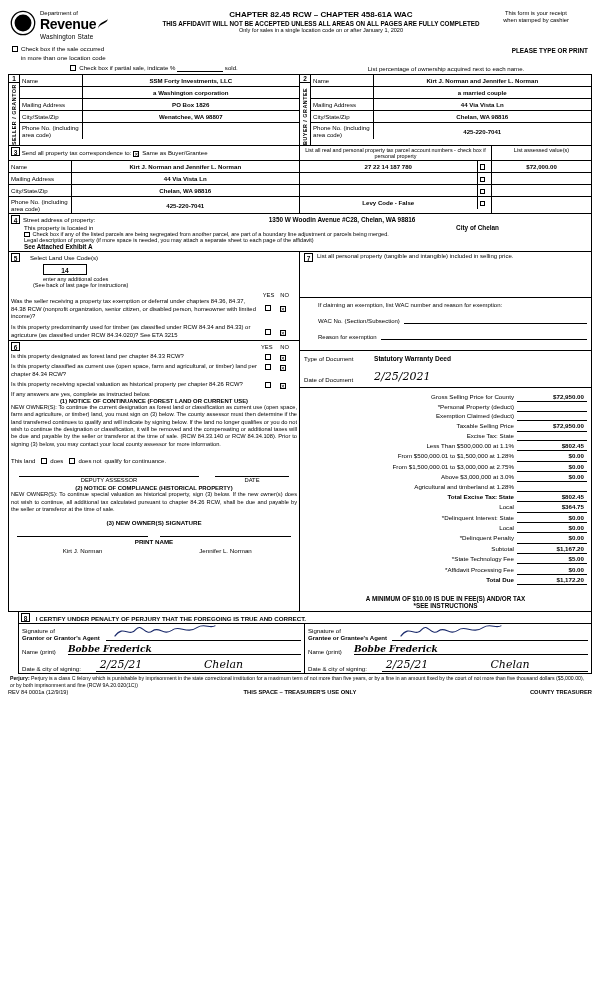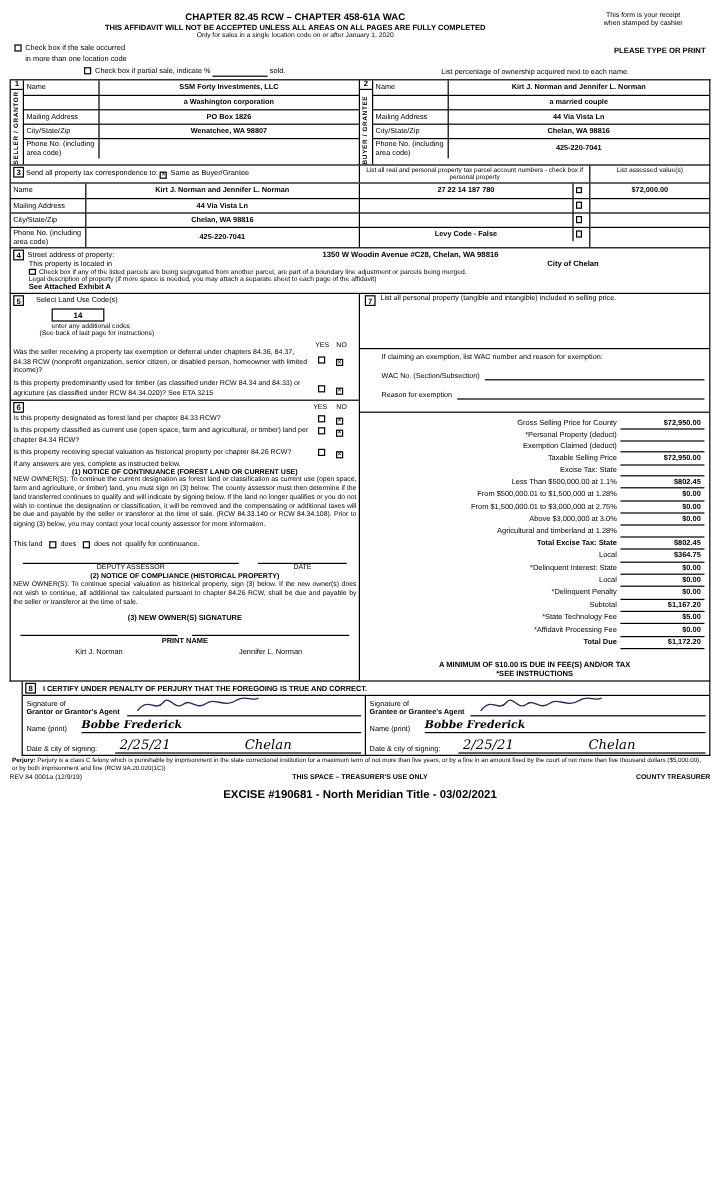--- a/index.html
+++ b/index.html
@@ -72,20 +72,40 @@
   .hand { font-family: "DejaVu Serif", serif; font-style: italic; font-size: 11px; }
   .footer-note { font-size: 5.2px; line-height: 1.25; }
   .bottom-title { text-align: center; font-size: 9.5px; font-weight: bold; padding-top: 6px; }
 </style>
 </head>
 <body>
 
 <div class="page">
 
   <div class="hdr">
+    <div class="hdr-left">
+      <div class="wa-logo">
+        <svg viewBox="0 0 40 40">
+          <circle cx="20" cy="20" r="18" fill="none" stroke="#000" stroke-width="2"></circle>
+          <circle cx="20" cy="20" r="13" fill="#000"></circle>
+          <path d="M20 9 a11 11 0 0 1 0 22 a7 7 0 0 0 0 -22 z" fill="#fff"></path>
+        </svg>
+      </div>
+      <div class="dept">
+        <div class="d1">Department of</div>
+        <div class="d2">
+          <span>Revenue</span><span class="rev-swirl">
+            <svg width="14" height="14" viewBox="0 0 20 20">
+                <path d="M3 17 C3 6, 17 6, 17 2 C17 10, 4 9, 3 17 Z" fill="#000"></path>
+              </svg>
+          </span>
+        </div>
+        <div class="d3">Washington State</div>
+      </div>
+    </div>
     <div class="hdr-center">
       <div class="t2">CHAPTER 82.45 RCW – CHAPTER 458-61A WAC</div>
       <div class="t3">THIS AFFIDAVIT WILL NOT BE ACCEPTED UNLESS ALL AREAS ON ALL PAGES ARE FULLY COMPLETED</div>
       <div class="t4">Only for sales in a single location code on or after January 1, 2020</div>
     </div>
     <div class="hdr-right">
       <div>This form is your receipt</div>
       <div>when stamped by cashier</div>
     </div>
   </div>
@@ -408,20 +428,30 @@
           <span style="font-size:6px;">WAC No. (Section/Subsection)</span>
           <span style="flex:1; border-bottom:0.6px solid #000; margin-left:4px; height:8px; font-weight:bold; font-size:6.2px; text-align:center;"></span>
         </div>
         <div class="row" style="margin-top:8px; padding-left:14px; align-items:flex-end;">
           <span style="font-size:6px;">Reason for exemption</span>
           <span style="flex:1; border-bottom:0.6px solid #000; margin-left:4px; height:8px; font-weight:bold; font-size:6.2px; text-align:center;"></span>
         </div>
         <div style="height:6px;"></div>
       </div>
 
+      <div style="padding:4px; border-bottom:0.6px solid #000;">
+        <div class="row" style="align-items:flex-end;">
+          <span style="width:70px; font-size:6.1px;">Type of Document</span>
+          <span style="flex:1; font-weight:bold; font-size:6.6px;">Statutory Warranty Deed</span>
+        </div>
+        <div class="row" style="align-items:flex-end; margin-top:8px;">
+          <span style="width:70px; font-size:6.1px;">Date of Document</span>
+          <span class="hand" style="flex:1;">2/25/2021</span>
+        </div>
+      </div>
 
       <div style="padding:4px 4px 2px 4px;">
         <table class="tax">
           <tbody id="tax-body">
               <tr>
                 <td class="lbl2">Gross Selling Price for County</td>
                 <td class="amt">$72,950.00</td>
               </tr>
               <tr>
                 <td class="lbl2">*Personal Property (deduct)</td>
@@ -561,14 +591,13 @@
   <div style="padding:1px 2px;" class="footer-note">
     <span class="b">Perjury:</span>
     <span>Perjury is a class C felony which is punishable by imprisonment in the state correctional institution for a maximum term of not more than five years, or by a fine in an amount fixed by the court of not more than five thousand dollars ($5,000.00), or by both imprisonment and fine (RCW 9A.20.020(1C))</span>
   </div>
   <div class="row" style="align-items:flex-start;">
     <div style="width:110px; font-size:5.6px;">REV 84 0001a (12/9/19)</div>
     <div style="flex:1; text-align:center; font-size:5.8px; font-weight:bold;">THIS SPACE – TREASURER'S USE ONLY</div>
     <div style="width:110px; text-align:right; font-size:5.8px; font-weight:bold;">COUNTY TREASURER</div>
   </div>
 
-  <div class="bottom-title">EXCISE #190681 - North Meridian Title - 03/02/2021</div>
 </div>
 
 </body></html>

